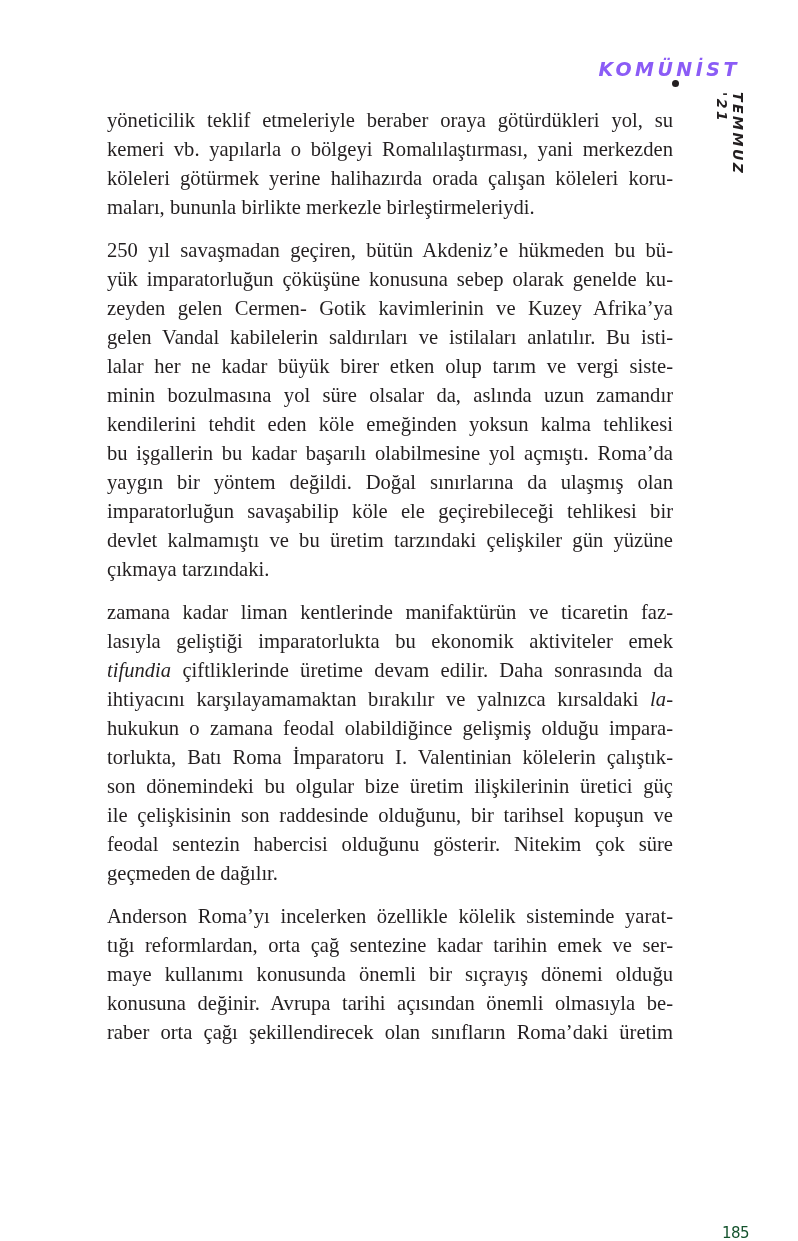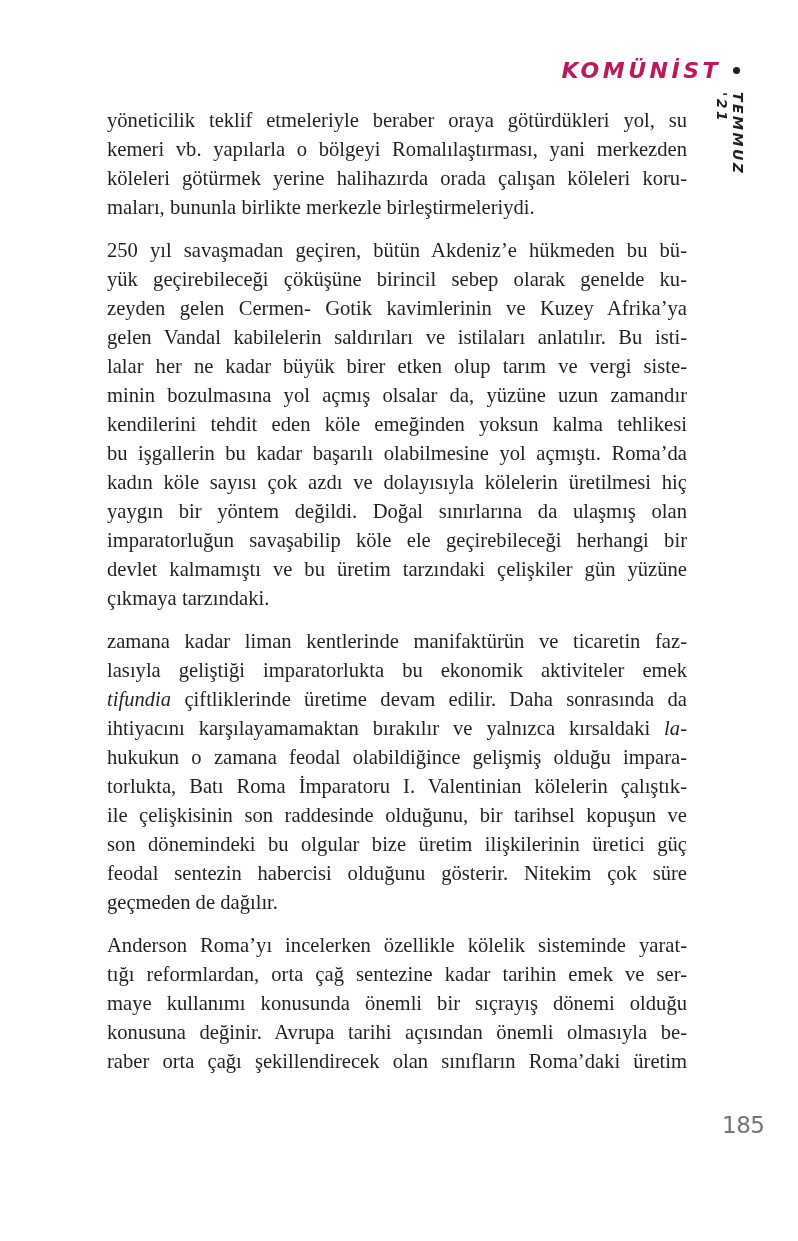--- a/index.html
+++ b/index.html
@@ -16,23 +16,24 @@
     }
     .running-head {
       position: absolute;
       top: 58px;
       right: 58px;
       display: flex;
       align-items: center;
       font-family: "DejaVu Sans", sans-serif;
       font-weight: bold;
       font-style: italic;
-      font-size: 22px;
+      font-size: 19px;
       letter-spacing: 3.5px;
-      color: #be185d;
+      color: #8b5cf6;
+      flex-direction: column;
     }
     .running-head .dot {
       display: inline-block;
       width: 7px;
       height: 7px;
       border-radius: 50%;
       background: #231f20;
       margin-left: 12px;
     }
     .side-head {
@@ -55,42 +56,42 @@
       top: 106px;
       left: 107px;
       width: 580px;
       font-family: "Liberation Serif", "DejaVu Serif", serif;
       font-size: 20.6px;
       line-height: 29px;
       text-align: justify;
       color: #231f20;
     }
     .body-text p {
-      margin: 0 0 14px 0;
+      margin: 0 14px 14px 0;
     }
     .body-text .line {
       display: block;
       text-align: justify;
       text-align-last: justify;
       white-space: nowrap;
     }
     .body-text .line.last {
       text-align-last: left;
     }
     .body-text em {
       font-style: italic;
     }
     .page-number {
       position: absolute;
-      top: 1112px;
+      top: 1224px;
       left: 722px;
       font-family: "DejaVu Sans", sans-serif;
-      font-size: 23px;
+      font-size: 15px;
       font-weight: 500;
-      color: #737373;
+      color: #14532d;
       letter-spacing: -0.5px;
     }
   </style>
 </head>
 <body>
 
 <div class="running-head">
   <span>KOMÜNİST</span>
   <span class="dot"></span>
 </div>
@@ -99,42 +100,41 @@
 
 <div class="body-text">
   <p>
     <span class="line">yöneticilik teklif etmeleriyle beraber oraya götürdükleri yol, su</span>
     <span class="line">kemeri vb. yapılarla o bölgeyi Romalılaştırması, yani merkezden</span>
     <span class="line">köleleri götürmek yerine halihazırda orada çalışan köleleri koru-</span>
     <span class="line last">maları, bununla birlikte merkezle birleştirmeleriydi.</span>
   </p>
   <p>
     <span class="line">250 yıl savaşmadan geçiren, bütün Akdeniz’e hükmeden bu bü-</span>
-    <span class="line">yük geçirebileceği çöküşüne birincil sebep olarak genelde ku-</span>
+    <span class="line">yük imparatorluğun çöküşüne konusuna sebep olarak genelde ku-</span>
     <span class="line">zeyden gelen Cermen- Gotik kavimlerinin ve Kuzey Afrika’ya</span>
     <span class="line">gelen Vandal kabilelerin saldırıları ve istilaları anlatılır. Bu isti-</span>
     <span class="line">lalar her ne kadar büyük birer etken olup tarım ve vergi siste-</span>
-    <span class="line">minin bozulmasına yol açmış olsalar da, yüzüne uzun zamandır</span>
+    <span class="line">minin bozulmasına yol süre olsalar da, aslında uzun zamandır</span>
     <span class="line">kendilerini tehdit eden köle emeğinden yoksun kalma tehlikesi</span>
     <span class="line">bu işgallerin bu kadar başarılı olabilmesine yol açmıştı. Roma’da</span>
-    <span class="line">kadın köle sayısı çok azdı ve dolayısıyla kölelerin üretilmesi hiç</span>
     <span class="line">yaygın bir yöntem değildi. Doğal sınırlarına da ulaşmış olan</span>
-    <span class="line">imparatorluğun savaşabilip köle ele geçirebileceği herhangi bir</span>
+    <span class="line">imparatorluğun savaşabilip köle ele geçirebileceği tehlikesi bir</span>
     <span class="line">devlet kalmamıştı ve bu üretim tarzındaki çelişkiler gün yüzüne</span>
     <span class="line last">çıkmaya tarzındaki.</span>
   </p>
   <p>
     <span class="line">zamana kadar liman kentlerinde manifaktürün ve ticaretin faz-</span>
     <span class="line">lasıyla geliştiği imparatorlukta bu ekonomik aktiviteler emek</span>
     <span class="line"><em>tifundia</em><span> çiftliklerinde üretime devam edilir. Daha sonrasında da</span></span>
     <span class="line"><span>ihtiyacını karşılayamamaktan bırakılır ve yalnızca kırsaldaki </span><em>la-</em></span>
     <span class="line">hukukun o zamana feodal olabildiğince gelişmiş olduğu impara-</span>
     <span class="line">torlukta, Batı Roma İmparatoru I. Valentinian kölelerin çalıştık-</span>
+    <span class="line">son dönemindeki bu olgular bize üretim ilişkilerinin üretici güç</span>
     <span class="line">ile çelişkisinin son raddesinde olduğunu, bir tarihsel kopuşun ve</span>
-    <span class="line">son dönemindeki bu olgular bize üretim ilişkilerinin üretici güç</span>
     <span class="line">feodal sentezin habercisi olduğunu gösterir. Nitekim çok süre</span>
     <span class="line last">geçmeden de dağılır.</span>
   </p>
   <p>
     <span class="line">Anderson Roma’yı incelerken özellikle kölelik sisteminde yarat-</span>
     <span class="line">tığı reformlardan, orta çağ sentezine kadar tarihin emek ve ser-</span>
     <span class="line">maye kullanımı konusunda önemli bir sıçrayış dönemi olduğu</span>
     <span class="line">konusuna değinir. Avrupa tarihi açısından önemli olmasıyla be-</span>
     <span class="line">raber orta çağı şekillendirecek olan sınıfların Roma’daki üretim</span>
   </p>

